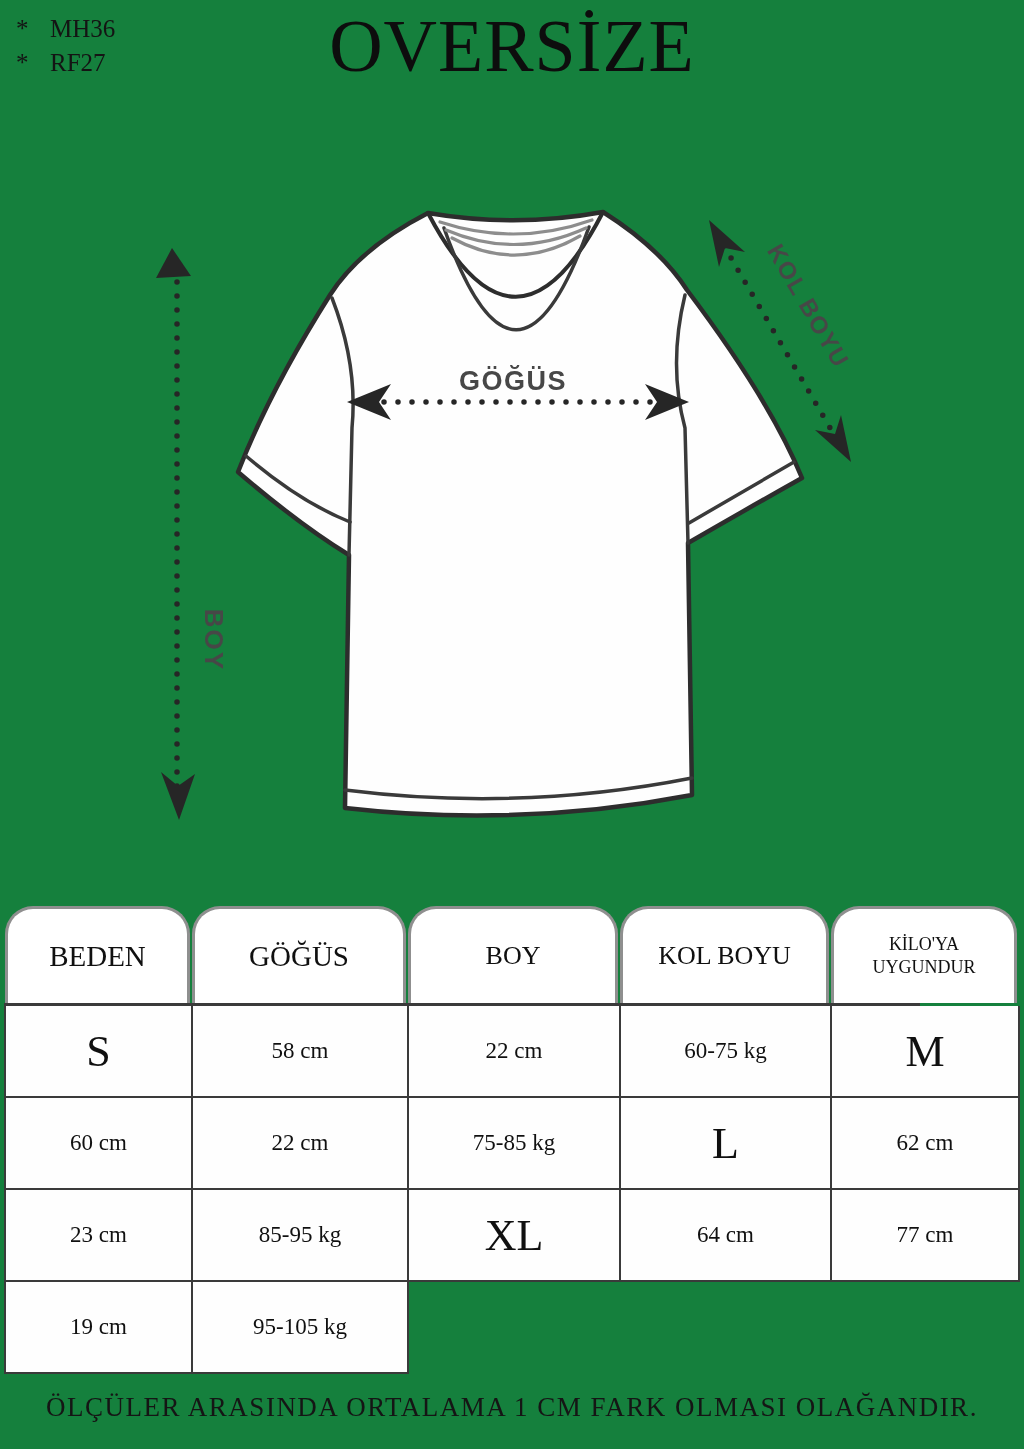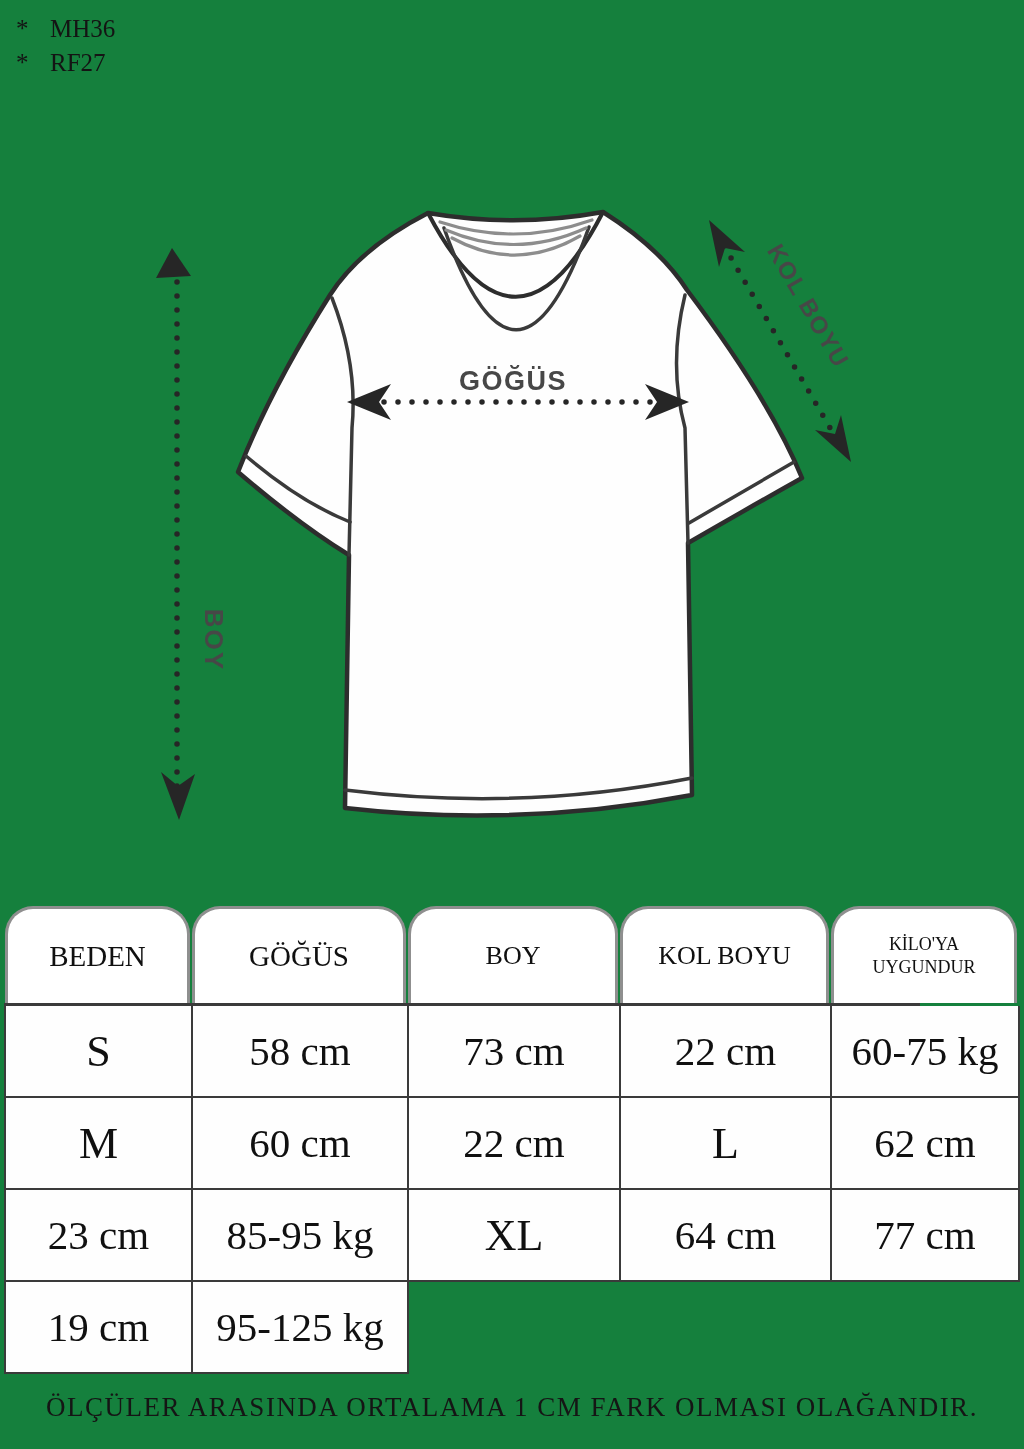--- a/index.html
+++ b/index.html
@@ -39,21 +39,21 @@
   }
   .tab.small span{display:inline-block;max-width:118px;font-size:18px;line-height:1.3;}
   .tab.mid{font-size:26px;}
   .tbody{
     display:grid;grid-template-columns:187px 216px 212px 211px 188px;
     border-top:3px solid #3a3a3a;border-left:2px solid #3a3a3a;
   }
   .cell{
     height:90px;border-right:2px solid #3a3a3a;border-bottom:2px solid #3a3a3a;
     display:flex;align-items:center;justify-content:center;background:#fefefe;
-    font-size:41px;color:#101010;
+    font-size:23px;color:#101010;
   }
   .cell.size{font-size:44px;}
   
   .note{
     position:absolute;left:0;top:1392px;width:100%;text-align:center;
     font-size:27px;letter-spacing:1.5px;color:#151515;white-space:nowrap;
   }
 </style>
 </head>
 <body>
@@ -62,20 +62,21 @@
 
   <div class="codes">
     <div class="code-line">
       <span class="star">*</span><span>MH36</span>
     </div>
     <div class="code-line">
       <span class="star">*</span><span>RF27</span>
     </div>
   </div>
 
+  <div class="title">OVERSİZE</div>
 
   <div class="diagram">
     <svg width="1024" height="720" viewBox="0 0 1024 720">
 
       <g>
         <path class="shirt-fill" d="M 428 63
           Q 516 78 603 62
           Q 660 98 687 140
           Q 770 250 802 328
           Q 745 360 688 393
@@ -140,36 +141,36 @@
           <span>KOL BOYU</span>
         </div>
       <div class="tab small">
           <span>KİLO'YA UYGUNDUR</span>
         </div>
     </div>
     <div class="tbody">
 
       <div class="cell size">S</div>
       <div class="cell">58 cm</div>
-      <div class="cell">73 cm</div>
       <div class="cell">22 cm</div>
       <div class="cell">60-75 kg</div>
 
       <div class="cell size">M</div>
       <div class="cell">60 cm</div>
       <div class="cell">22 cm</div>
+      <div class="cell">75-85 kg</div>
 
       <div class="cell size">L</div>
       <div class="cell">62 cm</div>
       <div class="cell">23 cm</div>
       <div class="cell">85-95 kg</div>
 
       <div class="cell size">XL</div>
       <div class="cell">64 cm</div>
       <div class="cell">77 cm</div>
       <div class="cell">19 cm</div>
-      <div class="cell">95-125 kg</div>
+      <div class="cell">95-105 kg</div>
     </div>
   </div>
 
   <div class="note">ÖLÇÜLER ARASINDA ORTALAMA 1 CM FARK OLMASI OLAĞANDIR.</div>
 
 </div>
 
 </body></html>

